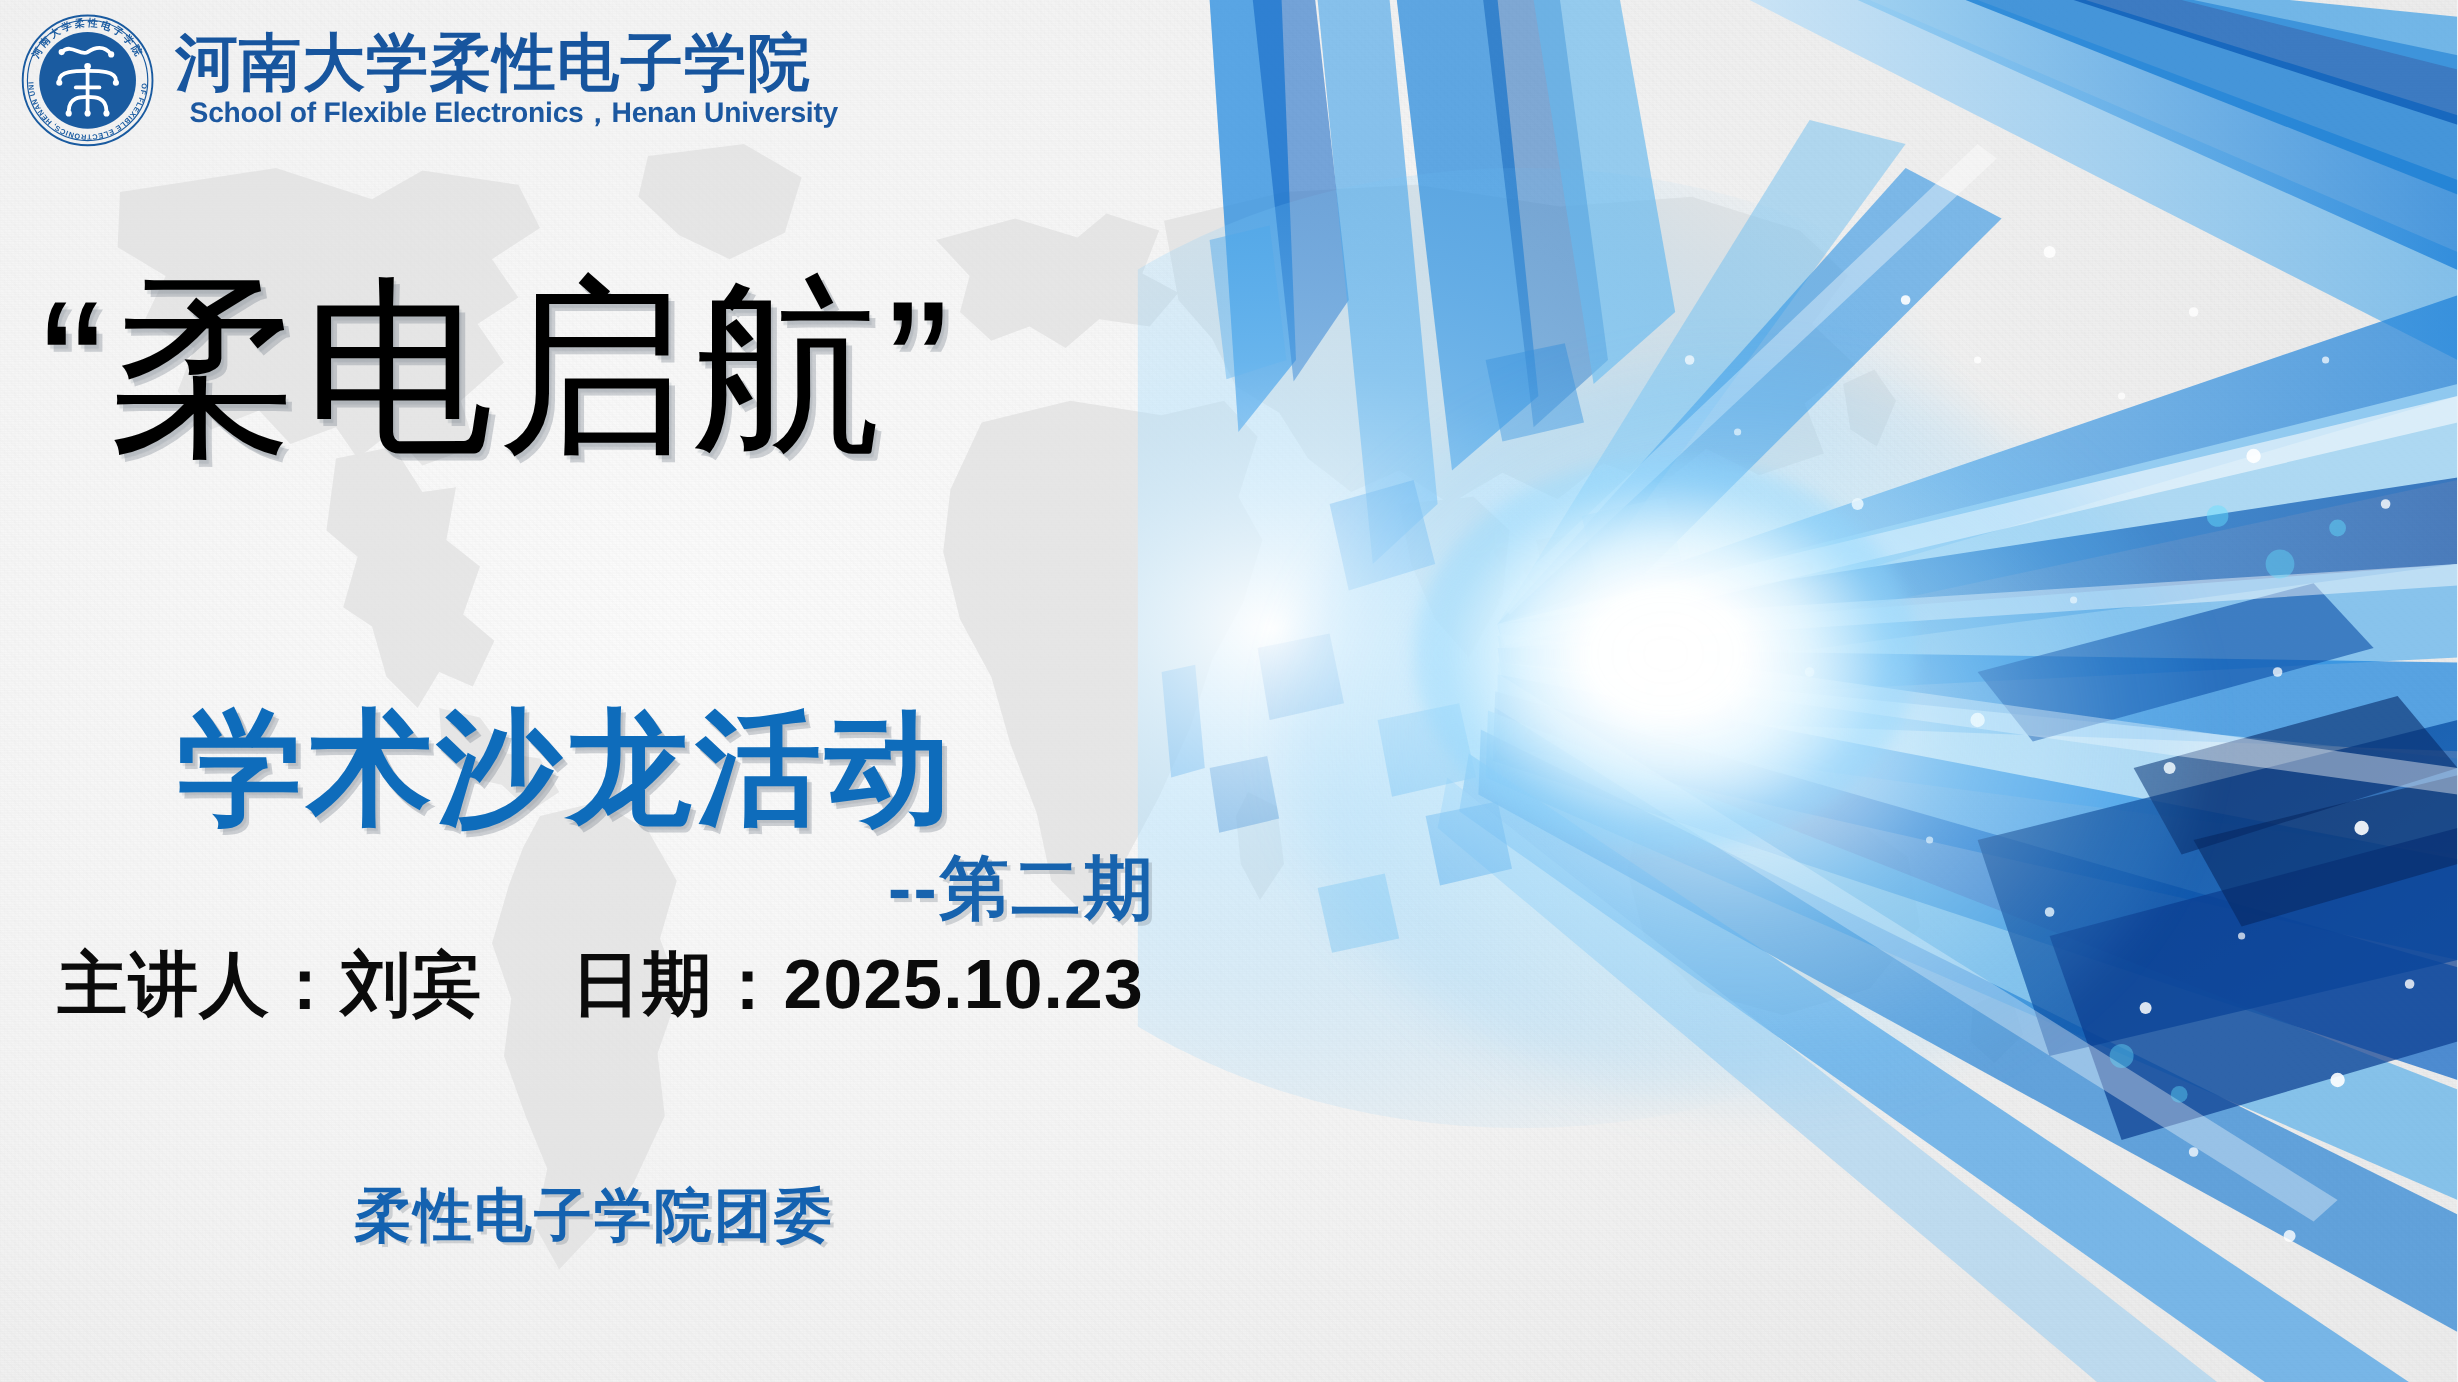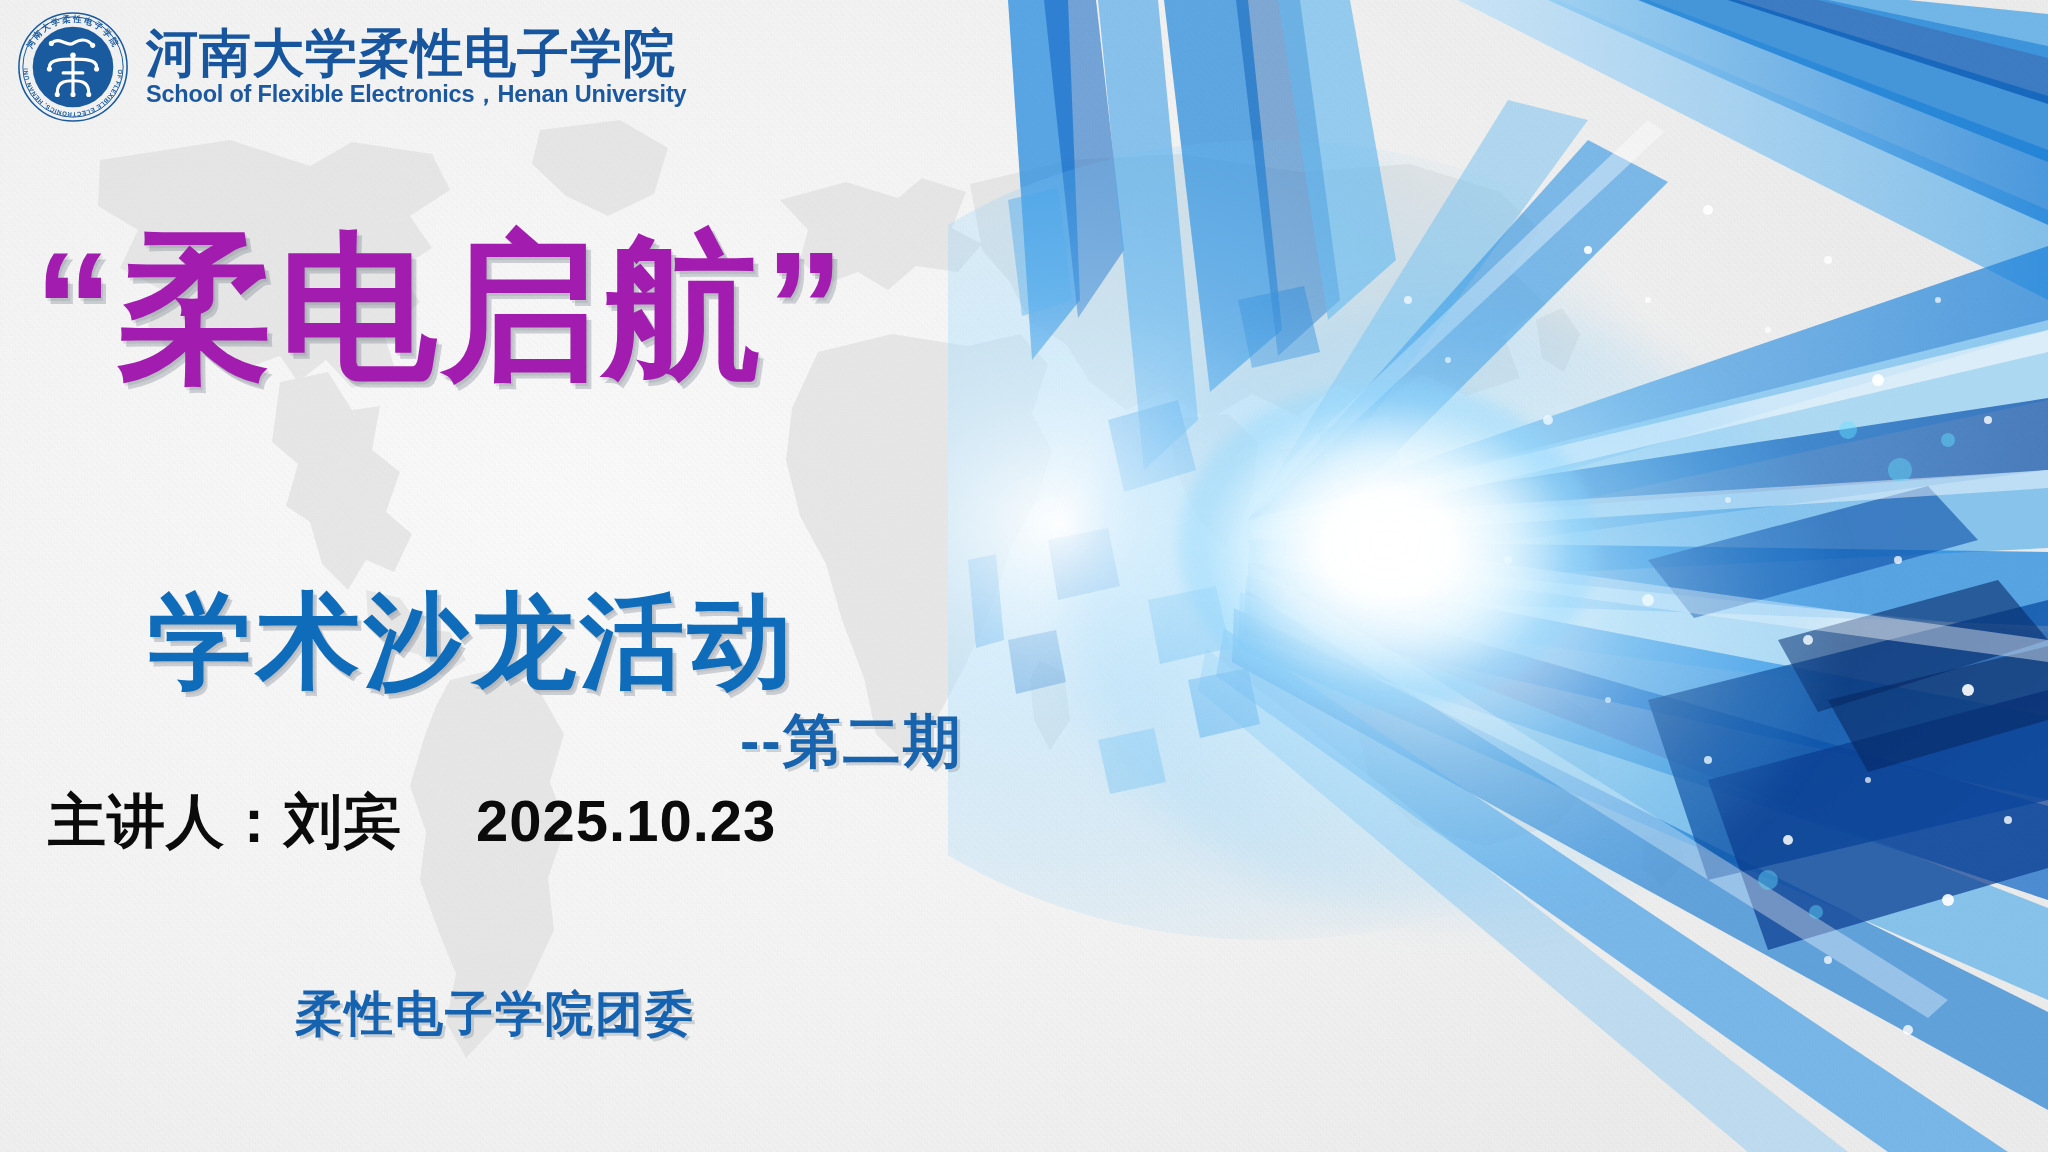--- a/index.html
+++ b/index.html
@@ -99,29 +99,30 @@
     white-space: nowrap;
   }
   .logo-en {
     font-size: 23.5px;
     font-weight: 700;
     color: #1C58A0;
     letter-spacing: -0.2px;
     line-height: 1.1;
     margin-top: 2px;
     white-space: nowrap;
+    margin-left: 12px;
   }
 
   
   .headline {
     position: absolute;
     left: 34px; top: 228px;
     font-size: 158px;
-    font-weight: 700;
-    color: #a21caf;
+    font-weight: 400;
+    color: #000000;
     letter-spacing: 4px;
     line-height: 1;
     white-space: nowrap;
     text-shadow:
       5px 6px 0 rgba(120,130,140,.34),
       2px 3px 1px rgba(120,130,140,.22);
   }
   .subhead {
     position: absolute;
     left: 148px; top: 589px;
@@ -406,18 +407,19 @@
   </div>
 
   <div class="headline">“柔电启航”</div>
   <div class="subhead">学术沙龙活动</div>
   <div class="edition">--第二期</div>
 
   <div class="meta-line">
     <span>主讲人：</span>
     <span>刘宾</span>
     <span class="meta-gap"></span>
+    <span>日期：</span>
     <span>2025.10.23</span>
   </div>
 
   <div class="organizer">柔性电子学院团委</div>
 
 </div>
 
 </body></html>

